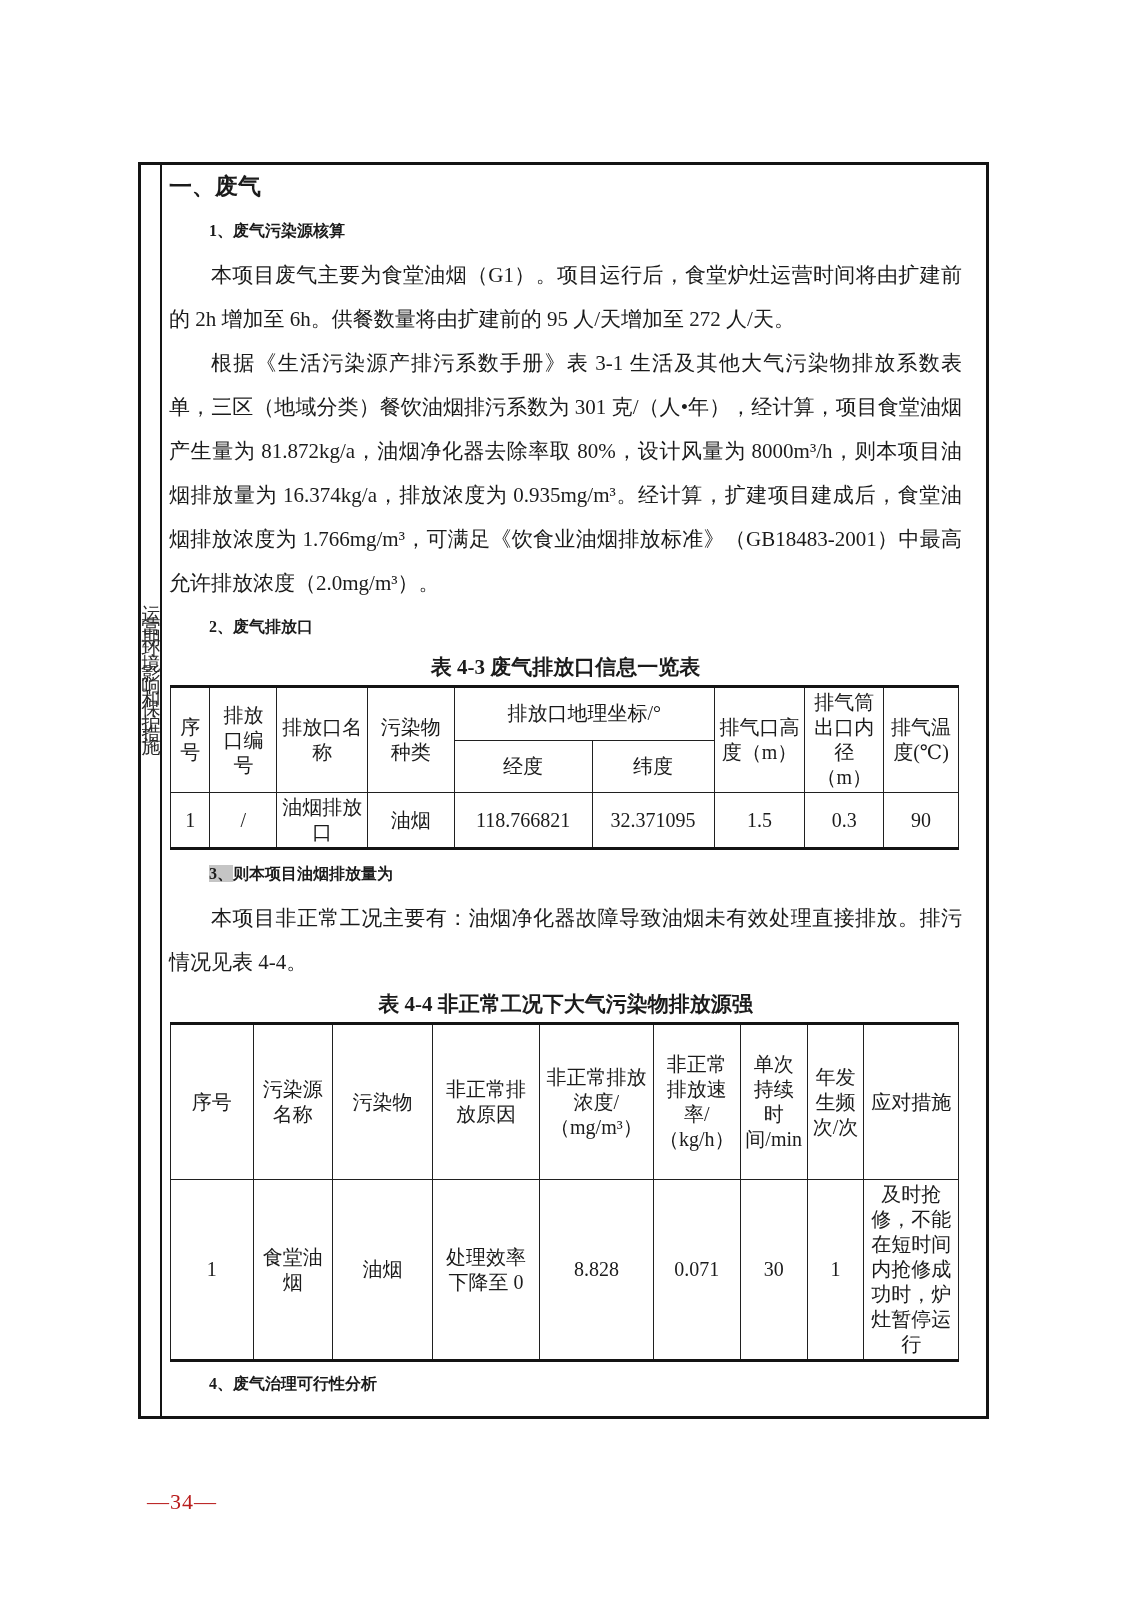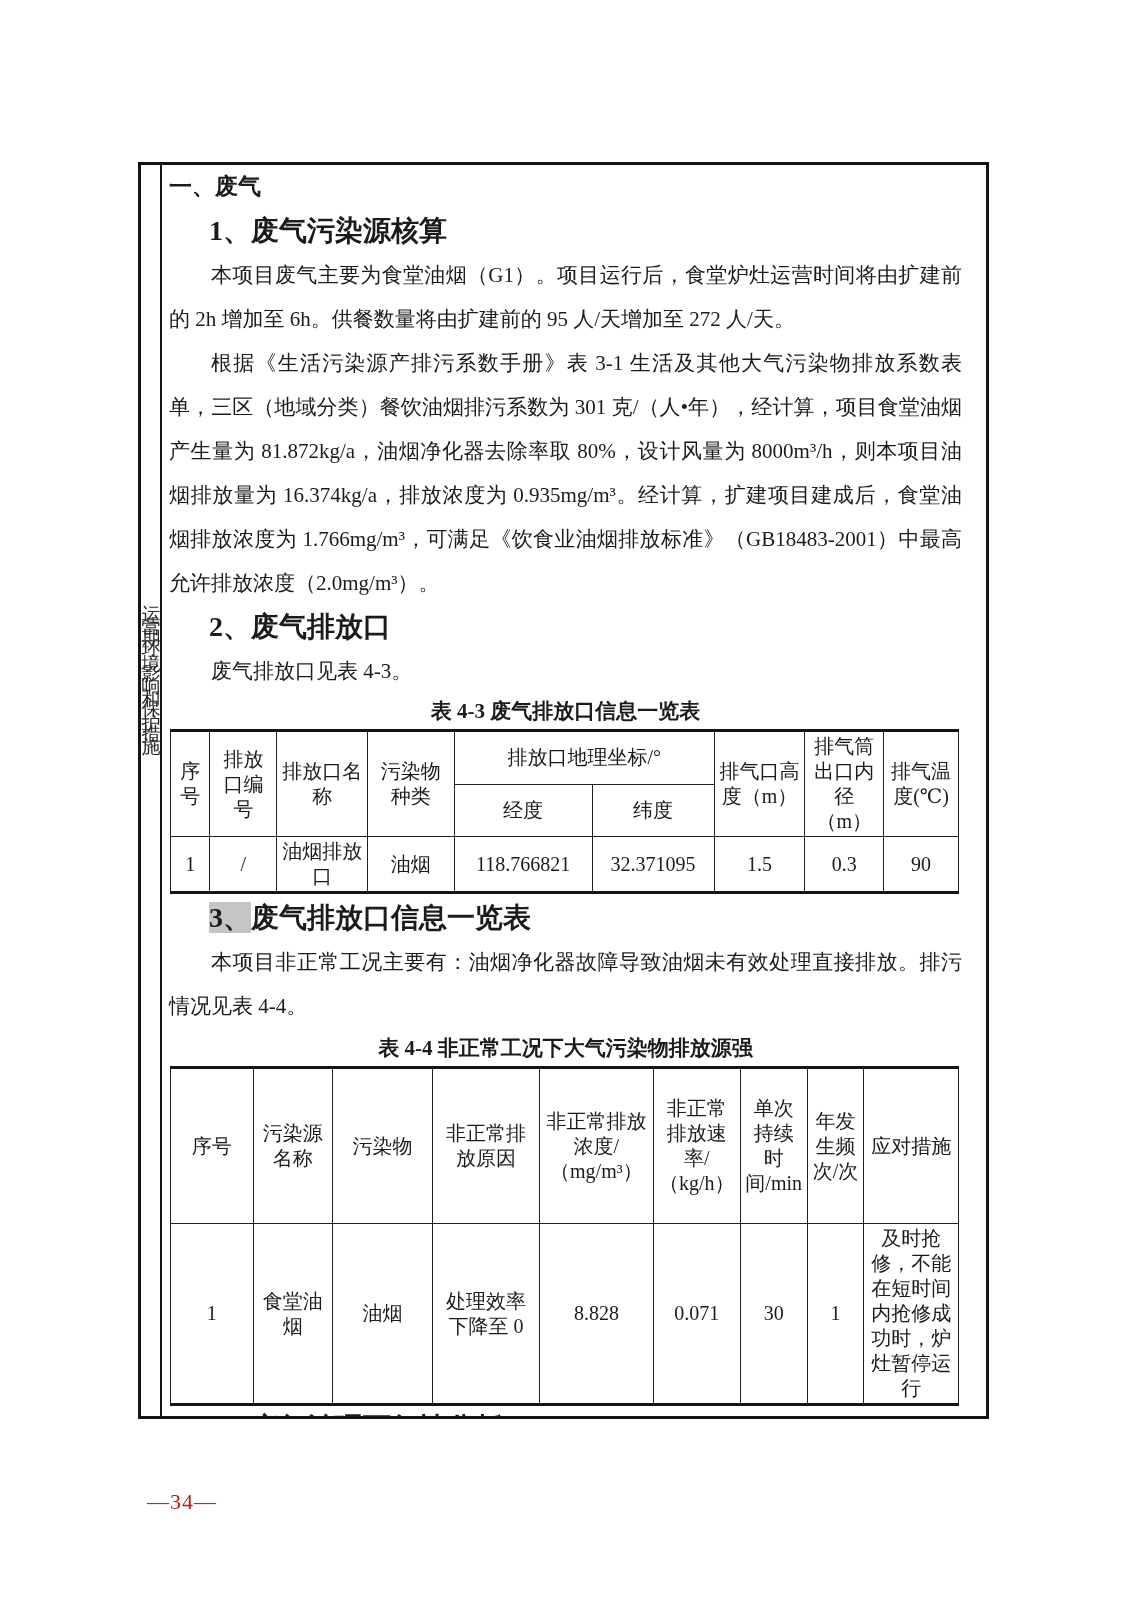--- a/index.html
+++ b/index.html
@@ -39,21 +39,21 @@
     flex:1 1 auto;
     padding:0 24px 2px 7px;
     box-sizing:border-box;
     overflow:hidden;
   }
   .h-main {
     font-size:23px; font-weight:bold;
     line-height:44px; margin:0;
   }
   .h-sub {
-    font-size:28px; font-weight:bold;
+    font-size:16px; font-weight:bold;
     line-height:44px; margin:0;
     text-indent:40px;
   }
   .h-sub.mt { margin-top:2px; }
   .body-p {
     font-size:21px; line-height:44px;
     text-align:justify; text-indent:42px;
     margin:0;
   }
   .single-line { text-align:left; }
@@ -106,21 +106,20 @@
   </div>
   <div class="content">
 
     <p class="h-main">一、废气</p>
 
     <p class="h-sub">1、废气污染源核算</p>
     <p class="body-p">本项目废气主要为食堂油烟（G1）。项目运行后，食堂炉灶运营时间将由扩建前的 2h 增加至 6h。供餐数量将由扩建前的 95 人/天增加至 272 人/天。</p>
     <p class="body-p">根据《生活污染源产排污系数手册》表 3-1 生活及其他大气污染物排放系数表单，三区（地域分类）餐饮油烟排污系数为 301 克/（人•年），经计算，项目食堂油烟产生量为 81.872kg/a，油烟净化器去除率取 80%，设计风量为 8000m³/h，则本项目油烟排放量为 16.374kg/a，排放浓度为 0.935mg/m³。经计算，扩建项目建成后，食堂油烟排放浓度为 1.766mg/m³，可满足《饮食业油烟排放标准》（GB18483-2001）中最高允许排放浓度（2.0mg/m³）。</p>
 
     <p class="h-sub">2、废气排放口</p>
-    <p class="body-p single-line">废气排放口见表 4-3。</p>
 
     <p class="tbl-title">表 4-3 废气排放口信息一览表</p>
 
     <table class="doc-tbl t43">
       <colgroup>
         <col style="width:5%">
           <col style="width:8.5%">
           <col style="width:11.5%">
           <col style="width:11%">
         <col style="width:17.5%">
@@ -151,21 +150,21 @@
           <td>油烟</td>
           <td>118.766821</td>
           <td>32.371095</td>
           <td>1.5</td>
           <td>0.3</td>
           <td>90</td>
         </tr>
       </tbody>
     </table>
 
-    <p class="h-sub mt"><span class="hl-num">3、</span><span>废气排放口信息一览表</span></p>
+    <p class="h-sub mt"><span class="hl-num">3、</span><span>则本项目油烟排放量为</span></p>
     <p class="body-p">本项目非正常工况主要有：油烟净化器故障导致油烟未有效处理直接排放。排污情况见表 4-4。</p>
 
     <p class="tbl-title mt">表 4-4 非正常工况下大气污染物排放源强</p>
 
     <table class="doc-tbl t44">
       <colgroup>
         <col style="width:10.5%">
           <col style="width:10%">
           <col style="width:12.8%">
           <col style="width:13.5%">

